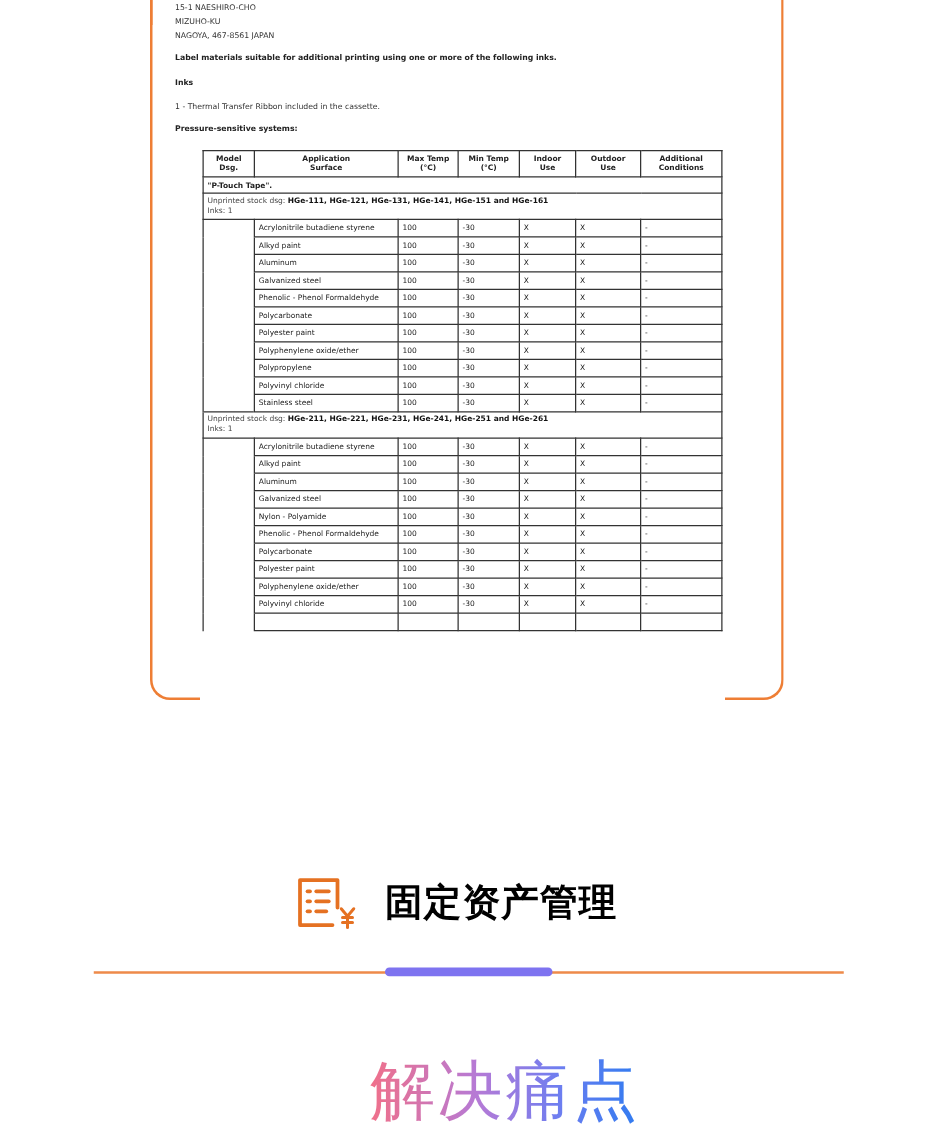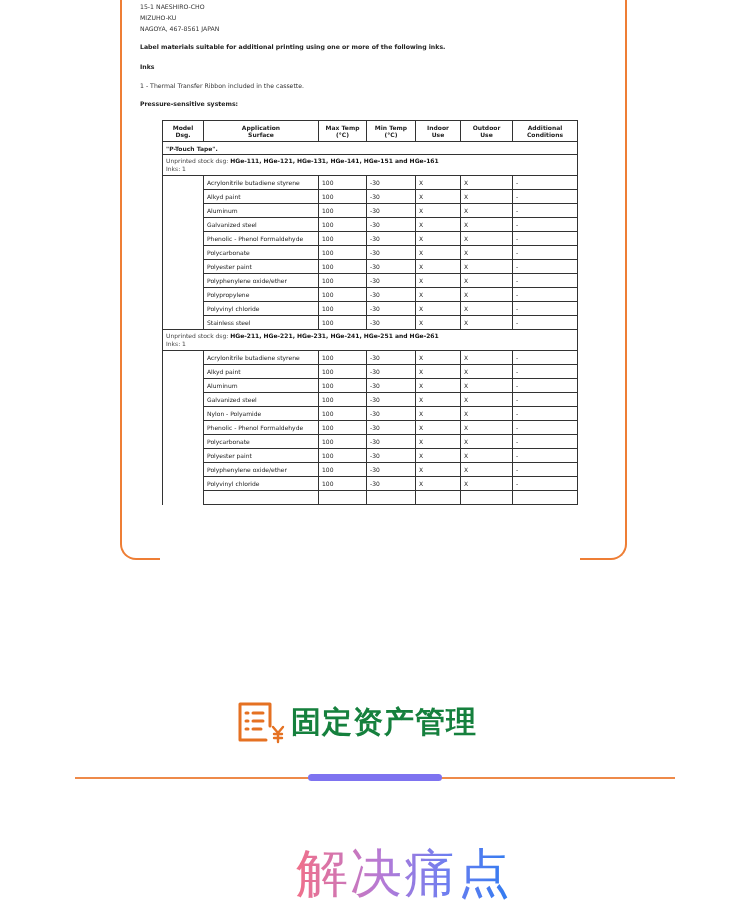--- a/index.html
+++ b/index.html
@@ -29,21 +29,21 @@
   table.spec td.data { height:13px; line-height:13px; white-space:nowrap; overflow:hidden; }
   table.spec td.blank { border-top:none; border-bottom:none; }
   table.spec td.tape { font-weight:bold; height:12px; }
   table.spec td.grp { height:20px; line-height:8px; color:#444; }
   table.spec td.grp b { color:#111; }
   .cut { position:absolute; left:160px; top:530px; width:420px; height:30px; background:#fff; }
 
   .section-title { position:absolute; left:0; top:700px; width:750px; height:44px; }
   .sec-inner { position:absolute; left:236px; top:0; height:44px; display:flex; align-items:center; }
   .sec-icon { width:52px; height:44px; }
-  .sec-text { margin-left:3px; font-size:30px; font-weight:bold; color:#15803d; letter-spacing:1px; font-family:"DejaVu Sans", sans-serif; }
+  .sec-text { margin-left:20px; font-size:30px; font-weight:bold; color:#000000; letter-spacing:1px; font-family:"DejaVu Sans", sans-serif; }
 
   .divider { position:absolute; left:75px; top:777px; width:600px; height:2px; background:#EE8A4A; }
   .pill { position:absolute; left:308px; top:774px; width:134px; height:7px; border-radius:4px; background:#7E73F0; }
 
   .pain { position:absolute; left:0; top:838px; width:750px; text-align:center; font-size:52px; line-height:70px;
     font-family:"DejaVu Sans", sans-serif; font-weight:normal;padding-left:29px; }
   .pain span {
     background:linear-gradient(90deg, #F0708A 0%, #B57AD6 40%, #6E7EF0 70%, #2F7BF0 100%);
     -webkit-background-clip:text; background-clip:text; color:transparent; letter-spacing:2px;
   }

